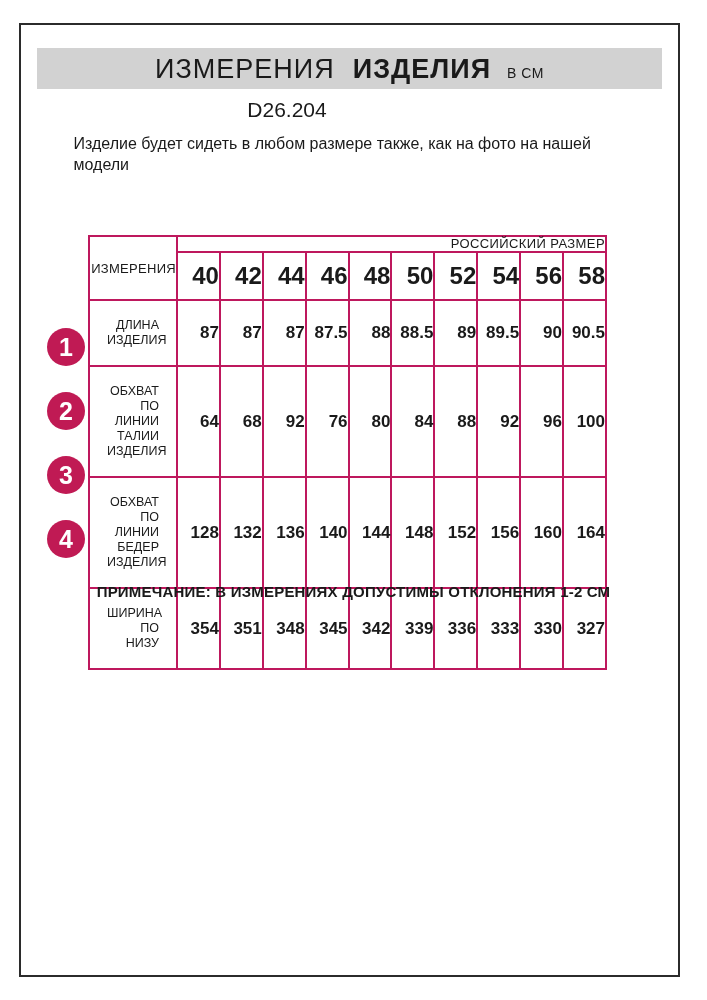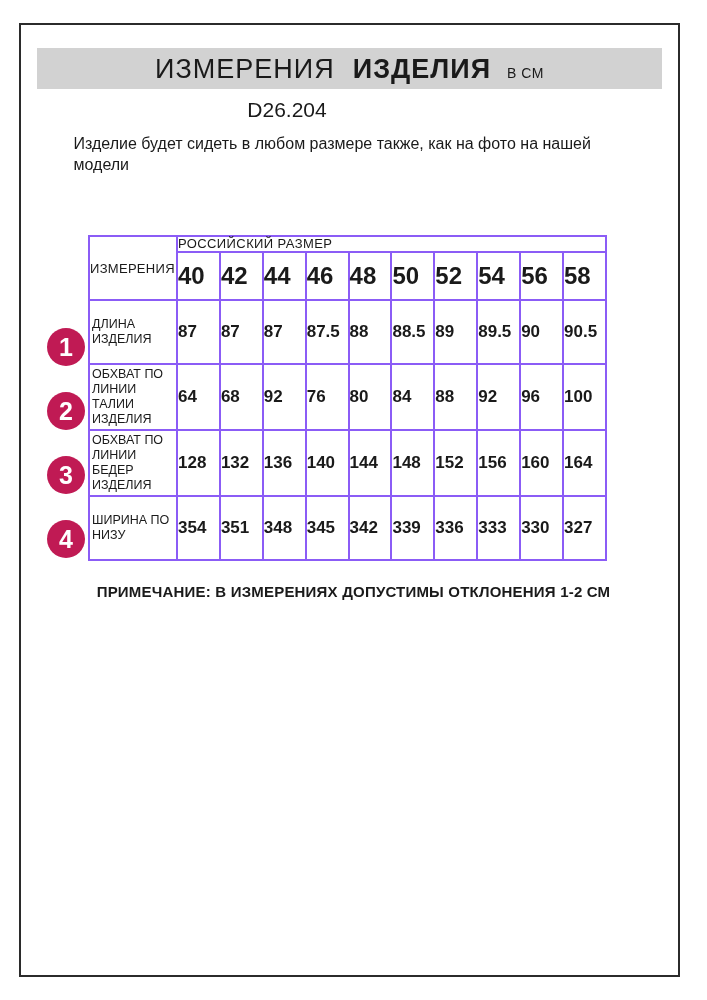--- a/index.html
+++ b/index.html
@@ -63,22 +63,22 @@
     white-space: pre-line;
   }
   .size-table {
     position: absolute;
     left: 88px; top: 235px;
     border-collapse: collapse;
     table-layout: fixed;
     width: 519px;
   }
   .size-table td {
-    border: 2px solid #8b5cf6;
-    text-align: left;
+    border: 2px solid #be185d;
+    text-align: right;
     vertical-align: middle;
     background: #ffffff;
   }
   td.corner-cell {
     width: 88px;
     font-size: 13px;
     letter-spacing: 0.3px;
   }
   td.group-header-cell {
     height: 16px;
@@ -89,21 +89,21 @@
   td.size-header-cell {
     height: 48px;
     font-size: 24px;
     font-weight: bold;
   }
   td.row-label-cell {
     height: 64px;
     font-size: 12.5px;
     line-height: 1.2;
     white-space: pre-line;
-    padding: 2px;
+    padding: 17px;
   }
   td.value-cell {
     font-size: 17px;
     font-weight: bold;
   }
   .row-badge {
     position: absolute;
     left: 47px;
     width: 38px; height: 38px;
     border-radius: 50%;

